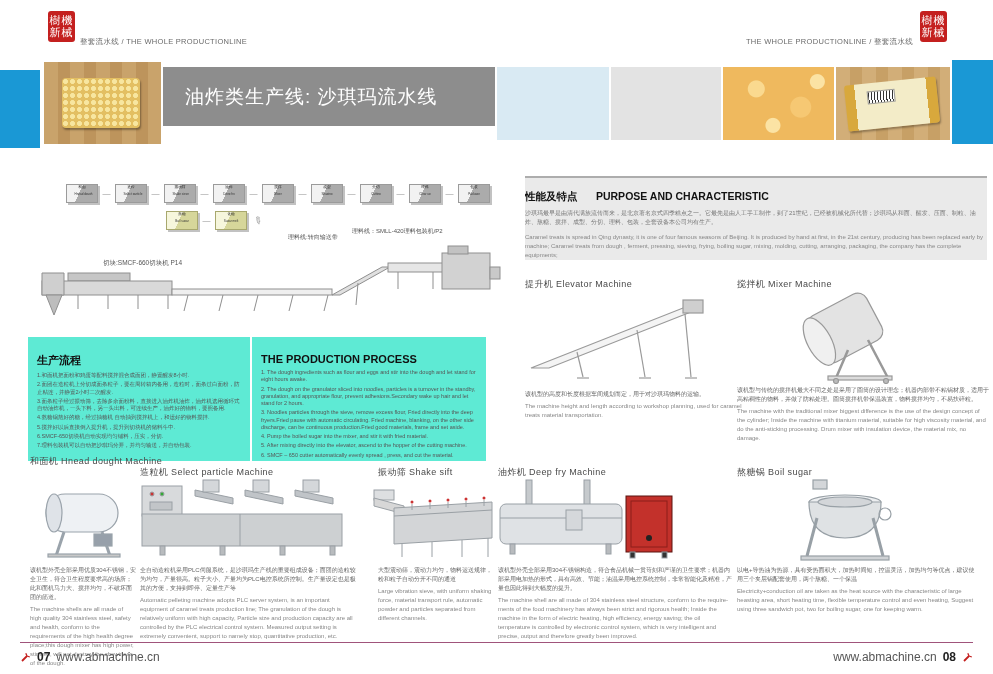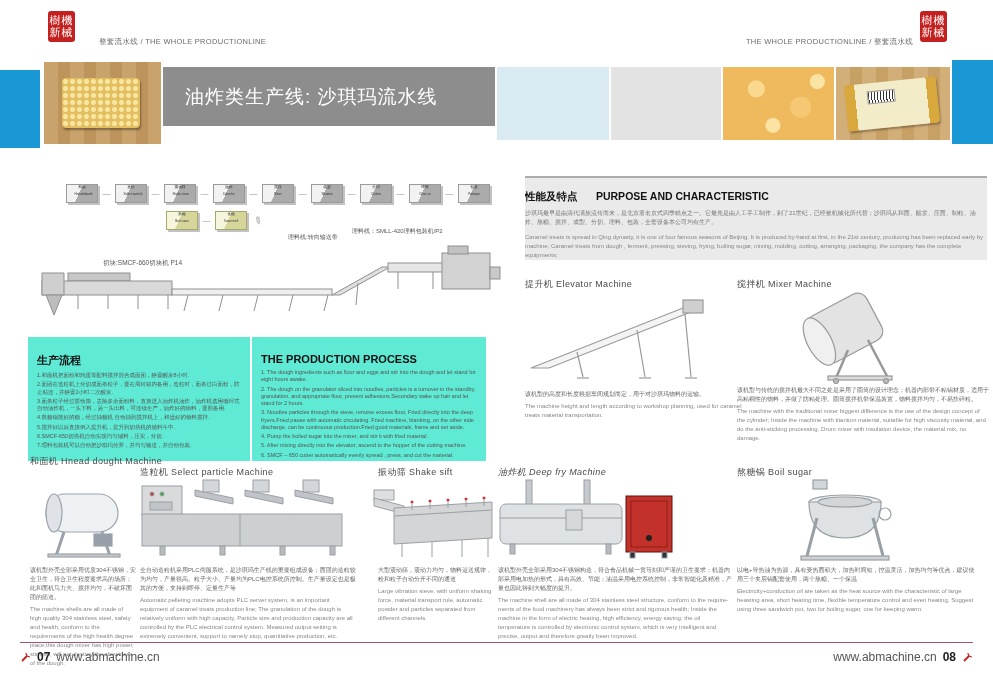--- a/index.html
+++ b/index.html
@@ -69,21 +69,21 @@
 </style>
 </head>
 <body>
 
 <div id="page">
 
   <div class="abs seal" style="left:48px;top:11px;">
     <span>樹機</span>
     <span>新械</span>
   </div>
-  <div class="abs brand-label" style="left:80px;top:37px;margin-left:19px;">整套流水线 / THE WHOLE PRODUCTIONLINE</div>
+  <div class="abs brand-label" style="left:80px;top:37px;">整套流水线 / THE WHOLE PRODUCTIONLINE</div>
 
   <div class="abs brand-label" style="right:80px;top:37px;">THE WHOLE PRODUCTIONLINE / 整套流水线</div>
   <div class="abs seal" style="right:46px;top:11px;">
     <span>樹機</span>
     <span>新械</span>
   </div>
 
   <div class="abs stripe" style="left:0;top:70px;width:40px;height:78px;"></div>
 
   <div class="abs photo photo-wood" style="left:44px;top:62px;width:117px;height:82px;">
@@ -268,21 +268,21 @@
 
   <div class="abs m-cap" style="left:30px;top:455px;">
     <span>和面机</span> <span>Hnead dought Machine</span>
   </div>
   <div class="abs m-cap" style="left:140px;top:466px;">
     <span>造粒机</span> <span>Select particle Machine</span>
   </div>
   <div class="abs m-cap" style="left:378px;top:466px;">
     <span>振动筛</span> <span>Shake sift</span>
   </div>
-  <div class="abs m-cap" style="left:498px;top:466px;font-style:italic;">
+  <div class="abs m-cap" style="left:498px;top:466px;">
     <span>油炸机</span> <span>Deep fry Machine</span>
   </div>
   <div class="abs m-cap" style="left:737px;top:466px;">
     <span>熬糖锅</span> <span>Boil sugar</span>
   </div>
 
   <svg class="abs" style="left:38px;top:480px;" width="95" height="80" viewBox="0 0 95 80">
     <g stroke="#9aa3ab" stroke-width="1.2">
       <rect x="8" y="14" width="72" height="38" rx="19" fill="#eef1f4"></rect>
       <ellipse cx="16" cy="33" rx="8" ry="19" fill="#dfe3e8"></ellipse>

